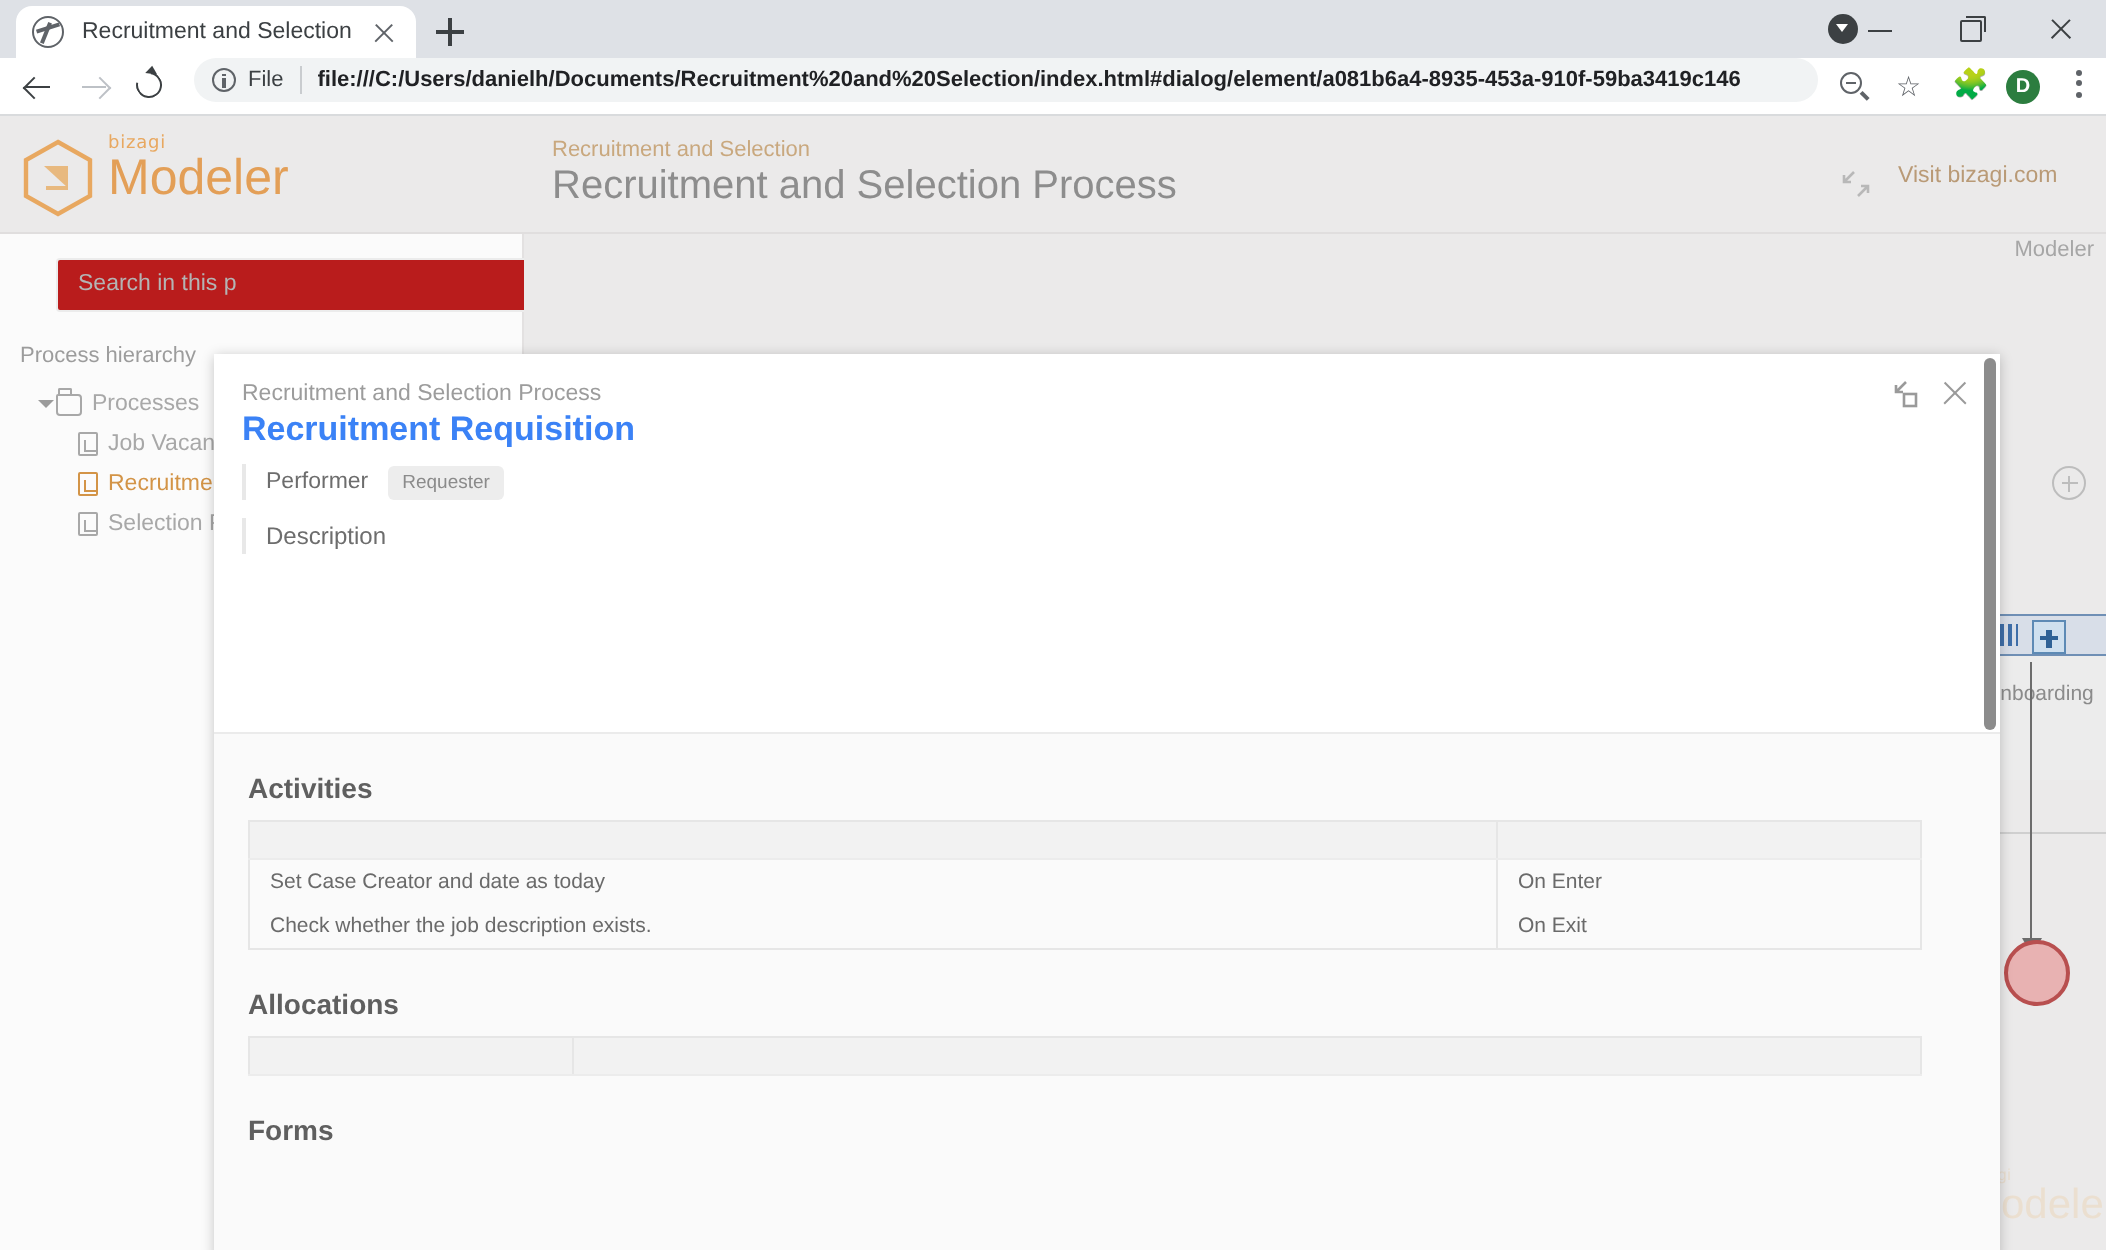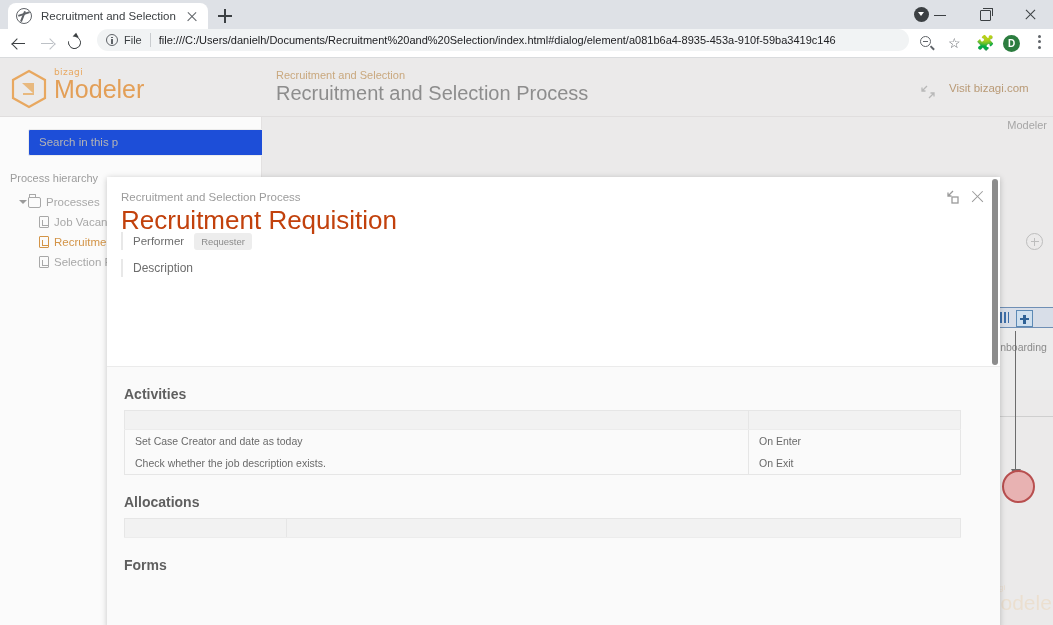--- a/index.html
+++ b/index.html
@@ -147,21 +147,21 @@
   .info-circle::after {
     content: ""; position: absolute; left: 4.4px; top: 2px;
     width: 1.2px; height: 1.2px; background: #5f6368;
   }
   .file-label { font-size: 11px; color: #3c4043; margin-left: 6px; flex: 0 0 auto; }
   .omni-sep {
     width: 1px; height: 14px; background: #c9cccf; margin: 0 8px; flex: 0 0 auto;
   }
   .omni-url {
     font-size: 11px; color: #202124; white-space: nowrap;
-    overflow: hidden; text-overflow: clip; flex: 1 1 auto; min-width: 0;
+    overflow: hidden; text-overflow: clip; flex: 1 1 auto; min-width: 0; font-weight: bold;
   }
 
   .tb-icon { width: 28px; height: 28px; position: relative; flex: 0 0 auto; }
   .icon-zoomout {
     position: absolute; left: 7px; top: 7px; width: 11px; height: 11px;
     border: 1.4px solid #5f6368; border-radius: 50%;
   }
   .icon-zoomout::before {
     content: ""; position: absolute; left: 1.5px; top: 3.8px;
     width: 5px; height: 1.3px; background: #5f6368;
@@ -230,21 +230,21 @@
     font-size: 11.5px; color: #b99a76;
   }
 
   
   .bz-left {
     position: absolute; left: 0; top: 59px; width: 262px; height: 508px;
     background: #fbfbfb; border-right: 1px solid #e3e1e1;
   }
   .bz-search {
     position: absolute; left: 28px; top: 12px; width: 256px; height: 27px;
-    background: #1d4ed8; border: 1px solid #ececec; border-radius: 2px;
+    background: #b91c1c; border: 1px solid #ececec; border-radius: 2px;
     font-size: 11.5px; color: #b4b4b4; padding: 0 10px; line-height: 25px;
     overflow: hidden; white-space: nowrap;
   }
   .bz-hier-label {
     position: absolute; left: 10px; top: 55px;
     font-size: 11px; color: #9c9c9c;
   }
   .tree { position: absolute; left: 10px; top: 75px; width: 250px; }
   .tree-row {
     display: flex; align-items: center; height: 20px;
@@ -360,21 +360,21 @@
   .modal-head {
     position: absolute; left: 0; top: 0; width: 893px; height: 189px;
     background: #ffffff;
   }
   .m-crumb {
     position: absolute; left: 14px; top: 14px;
     font-size: 11.5px; color: #9c9c9c;
   }
   .m-title {
     position: absolute; left: 14px; top: 28px;
-    font-size: 26px; color: #c2410c; font-weight: 400;
+    font-size: 17px; color: #3b82f6; font-weight: 700;
   }
   .m-perfrow {
     position: absolute; left: 14px; top: 55px;
     display: flex; align-items: center; height: 18px;
   }
   .m-accent {
     position: absolute; left: 0; top: 0; width: 2px; height: 18px;
     background: #e8e8e8;
   }
   .m-perf-label {

